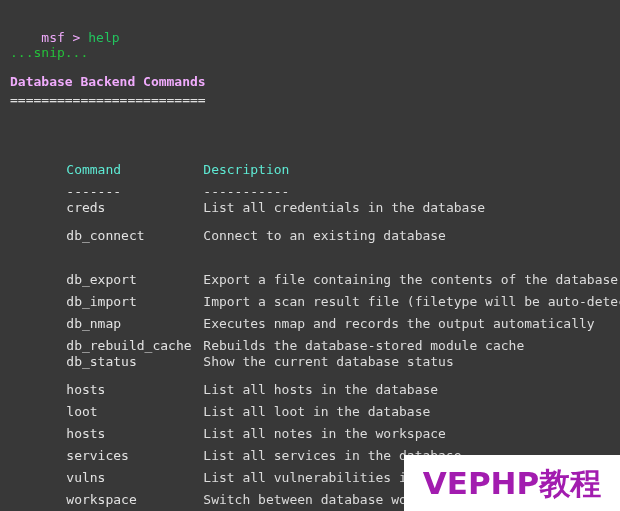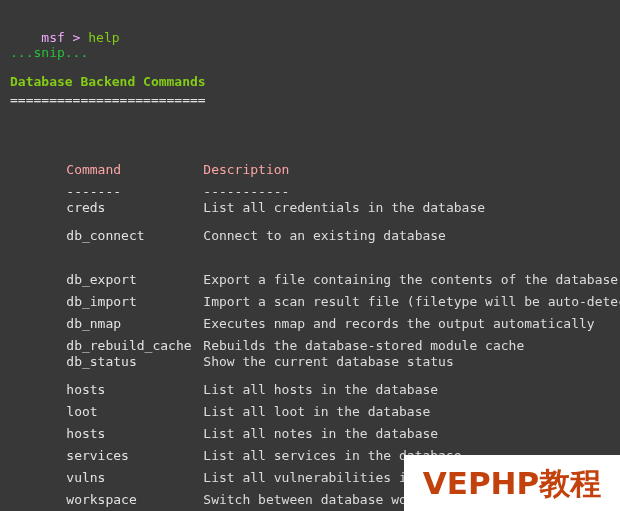--- a/index.html
+++ b/index.html
@@ -20,57 +20,57 @@
     -webkit-font-smoothing: antialiased;
   }
   .line {
     position: absolute;
     left: 10px;
     white-space: pre;
     letter-spacing: 0px;
   }
   .prompt-line { left: 10px; }
   .txt-white { color: #f0abfc; }
-  .txt-green-soft { color: #84cc16; }
+  .txt-green-soft { color: #22c55e; }
   .txt-green-bright { color: #25c03a; }
-  .section-title { color: #84cc16; font-weight: bold; }
+  .section-title { color: #f0abfc; font-weight: bold; }
   .rule { color: #e0e0e0; }
   .row {
     position: absolute;
     left: 35px;
     white-space: pre;
     color: #dcdcdc;
   }
   .cmd {
     display: inline-block;
     width: 137px;
     color: #e2e2e2;
   }
   .desc {
     color: #dcdcdc;
   }
   .head {
-    color: #fca5a5;
+    color: #5eead4;
   }
   #watermark {
     position: absolute;
     left: 404px;
     top: 455px;
     width: 216px;
     height: 56px;
     background: #ffffff;
     display: flex;
     align-items: center;
     justify-content: center;
   }
   #watermark .wm-text {
     font-family: "DejaVu Sans", "Liberation Sans", sans-serif;
     font-size: 31px;
     font-weight: bold;
-    color: #c2410c;
+    color: #a21caf;
     letter-spacing: 0px;
     line-height: 1;
   }
 </style>
 </head>
 <body>
 
 <div id="terminal">
 
   <div class="line prompt-line" style="top:5px;">
@@ -110,21 +110,21 @@
   <div class="row" style="top:329px;">
     <span class="cmd">db_status</span><span class="desc">Show the current database status</span>
   </div>
   <div class="row" style="top:379px;">
     <span class="cmd">loot</span><span class="desc">List all loot in the database</span>
   </div>
   <div class="row" style="top:357px;">
     <span class="cmd">hosts</span><span class="desc">List all hosts in the database</span>
   </div>
   <div class="row" style="top:401px;">
-    <span class="cmd">hosts</span><span class="desc">List all notes in the database</span>
+    <span class="cmd">hosts</span><span class="desc">List all notes in the workspace</span>
   </div>
   <div class="row" style="top:423px;">
     <span class="cmd">services</span><span class="desc">List all services in the database</span>
   </div>
   <div class="row" style="top:445px;">
     <span class="cmd">vulns</span><span class="desc">List all vulnerabilities in the database</span>
   </div>
   <div class="row" style="top:467px;">
     <span class="cmd">workspace</span><span class="desc">Switch between database workspaces</span>
   </div>

